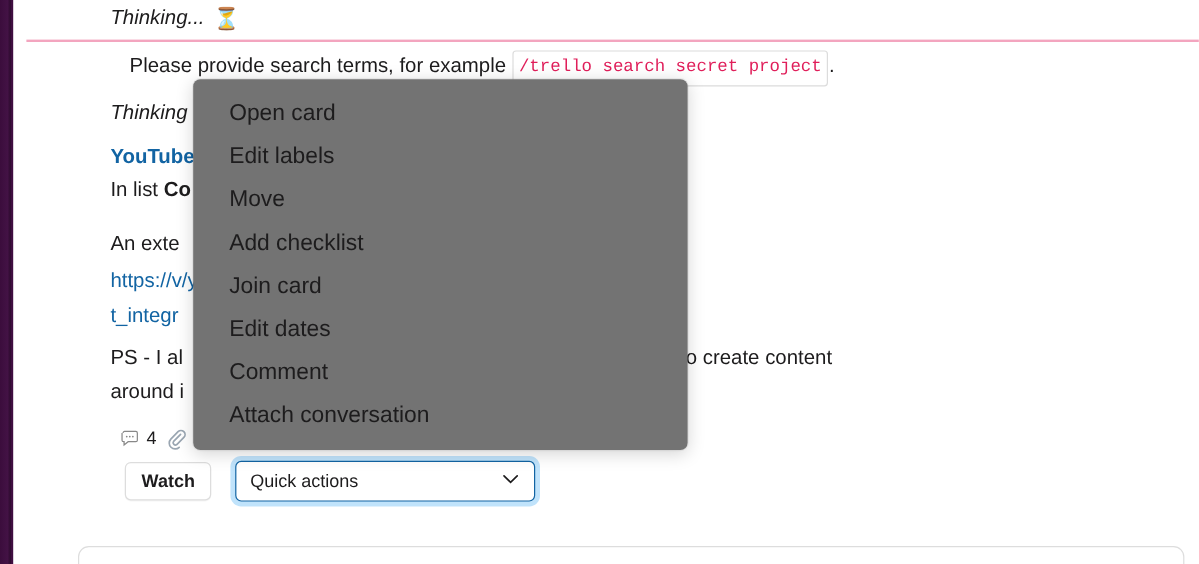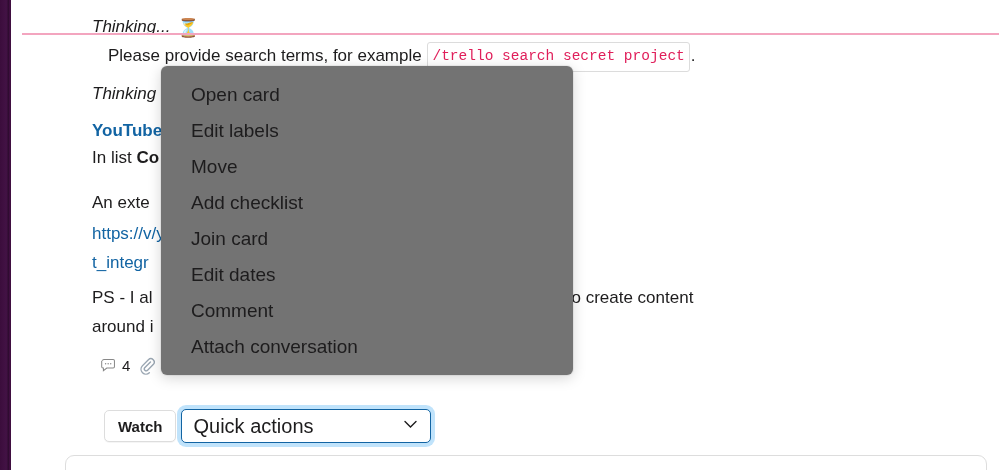--- a/index.html
+++ b/index.html
@@ -38,21 +38,21 @@
     left: 11px; top: 0;
     width: 988px;
     height: 470px;
     background: #ffffff;
   }
 
   
   #thinking-top {
     position: absolute;
     left: 81px;
-    top: 14px;
+    top: 2px;
     font-size: 17px;
     font-style: italic;
     color: #1d1c1d;
     line-height: 26px;
     white-space: nowrap;
   }
   #thinking-top .hourglass {
     font-style: normal;
     font-size: 18px;
     margin-left: 7px;
@@ -134,24 +134,24 @@
     gap: 5px;
     color: #1d1c1d;
     font-size: 15px;
   }
   .icon-svg { display: block; }
 
   
   #action-row {
     position: absolute;
     left: 93px;
-    top: 409px;
+    top: 384px;
     display: flex;
     align-items: center;
-    gap: 5px;
+    gap: 20px;
   }
   #watch-button {
     background: #ffffff;
     border: 1px solid #dddddd;
     border-radius: 5px;
     padding: 0 13px;
     height: 32px;
     font-family: "Liberation Sans", sans-serif;
     font-size: 15px;
     font-weight: 700;
@@ -167,21 +167,21 @@
   #quick-actions-select {
     width: 250px;
     height: 34px;
     appearance: none;
     -webkit-appearance: none;
     background: #ffffff;
     border: 1.5px solid #1264a3;
     border-radius: 5px;
     padding: 0 11px;
     font-family: "Liberation Sans", sans-serif;
-    font-size: 20px;
+    font-size: 15px;
     color: #1d1c1d;
     outline: none;
     box-shadow: 0 0 0 4px rgba(29,155,240,.28);
     cursor: pointer;
   }
   #quick-actions-chevron {
     position: absolute;
     right: 14px;
     top: 11px;
     pointer-events: none;

